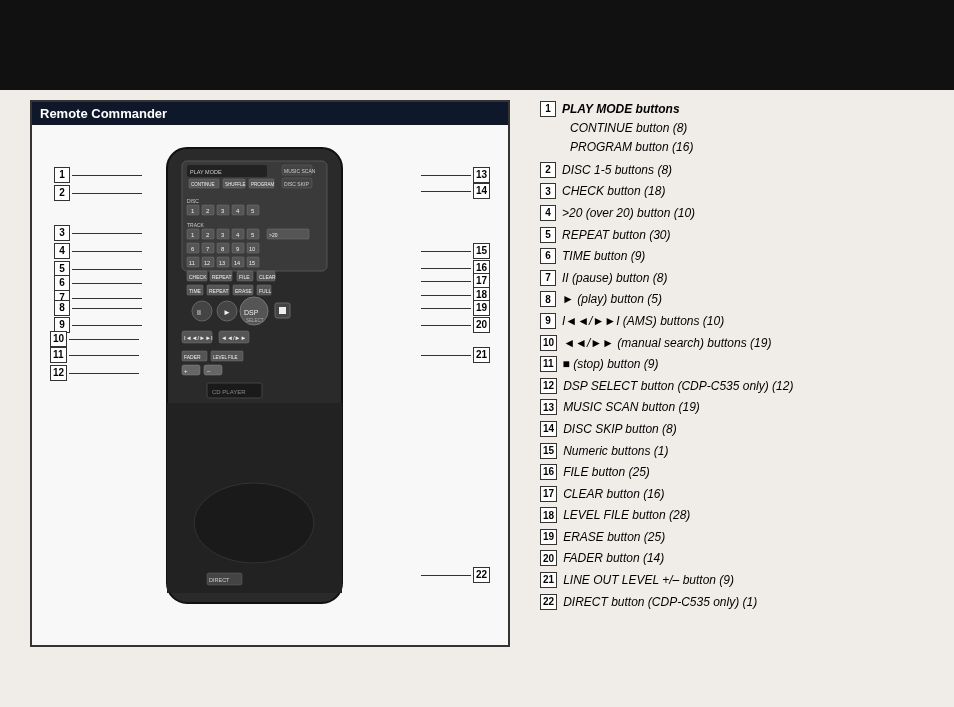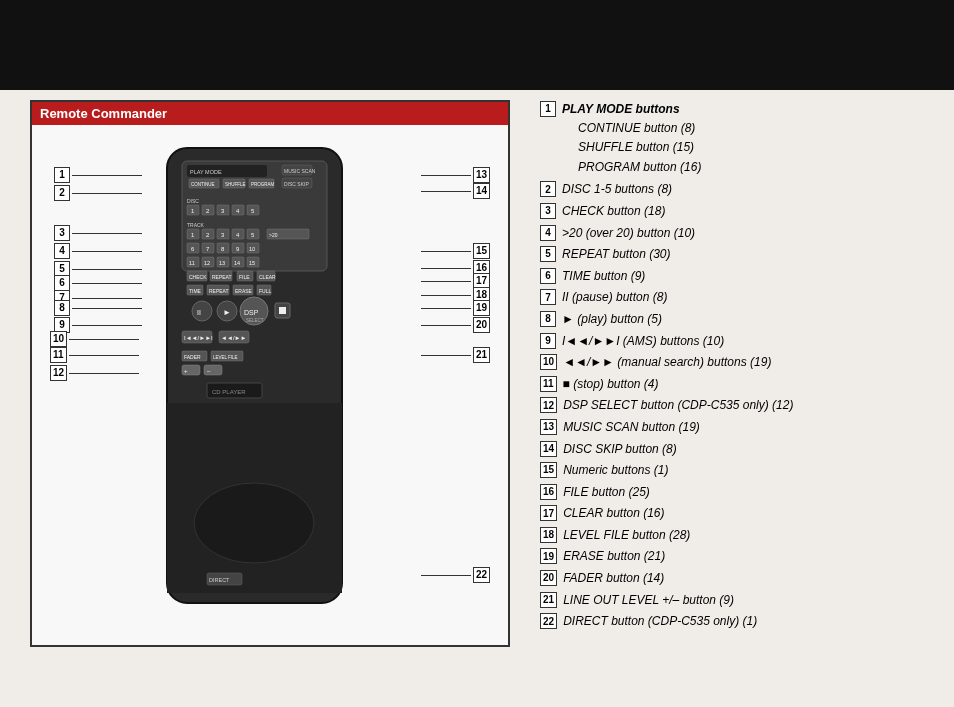--- a/index.html
+++ b/index.html
@@ -36,21 +36,21 @@
       flex-shrink: 0;
     }
 
     .remote-box {
       border: 2px solid #333;
       background: #fff;
       padding: 0;
     }
 
     .remote-box-title {
-      background: #b91c1c;
+      background: #0f172a;
       color: #fff;
       font-size: 13px;
       font-weight: bold;
       padding: 4px 8px;
     }
 
     .remote-diagram-area {
       position: relative;
       width: 100%;
       height: 520px;
@@ -110,21 +110,21 @@
       padding: 0 2px;
       margin-top: 1px;
     }
 
     .button-list li .desc {
       flex: 1;
       font-style: italic;
     }
 
     .sub-items {
-      margin-left: 16px;
+      margin-left: 8px;
       list-style: none;
     }
 
     .sub-items li {
       font-size: 12px;
       margin-bottom: 1px;
     }
   </style>
 </head>
 <body>
@@ -379,21 +379,20 @@
     </div>
   </div>
 
   <div class="right-panel">
 
     <ul class="button-list" id="button-list-container">
     <li>
           <span class="num-badge">1</span>
           <div class="desc"><strong>PLAY MODE buttons</strong><ul class="sub-items">
               <li>CONTINUE button (8)</li>
-              <li>SHUFFLE button (15)</li>
               <li>PROGRAM button (16)</li>
             </ul></div>
         </li>
         <li>
           <span class="num-badge">2</span>
           <div class="desc">DISC 1-5 buttons (8)</div>
         </li>
         <li>
           <span class="num-badge">3</span>
           <div class="desc">CHECK button (18)</div>
@@ -421,21 +420,21 @@
         <li>
           <span class="num-badge">9</span>
           <div class="desc">I◄◄/►►I (AMS) buttons (10)</div>
         </li>
         <li>
           <span class="num-badge">10</span>
           <div class="desc">◄◄/►► (manual search) buttons (19)</div>
         </li>
         <li>
           <span class="num-badge">11</span>
-          <div class="desc">■ (stop) button (4)</div>
+          <div class="desc">■ (stop) button (9)</div>
         </li>
         <li>
           <span class="num-badge">12</span>
           <div class="desc">DSP SELECT button (CDP-C535 only) (12)</div>
         </li>
         <li>
           <span class="num-badge">13</span>
           <div class="desc">MUSIC SCAN button (19)</div>
         </li>
         <li>
@@ -453,21 +452,21 @@
         <li>
           <span class="num-badge">17</span>
           <div class="desc">CLEAR button (16)</div>
         </li>
         <li>
           <span class="num-badge">18</span>
           <div class="desc">LEVEL FILE button (28)</div>
         </li>
         <li>
           <span class="num-badge">19</span>
-          <div class="desc">ERASE button (21)</div>
+          <div class="desc">ERASE button (25)</div>
         </li>
         <li>
           <span class="num-badge">20</span>
           <div class="desc">FADER button (14)</div>
         </li>
         <li>
           <span class="num-badge">21</span>
           <div class="desc">LINE OUT LEVEL +/– button (9)</div>
         </li>
         <li>

